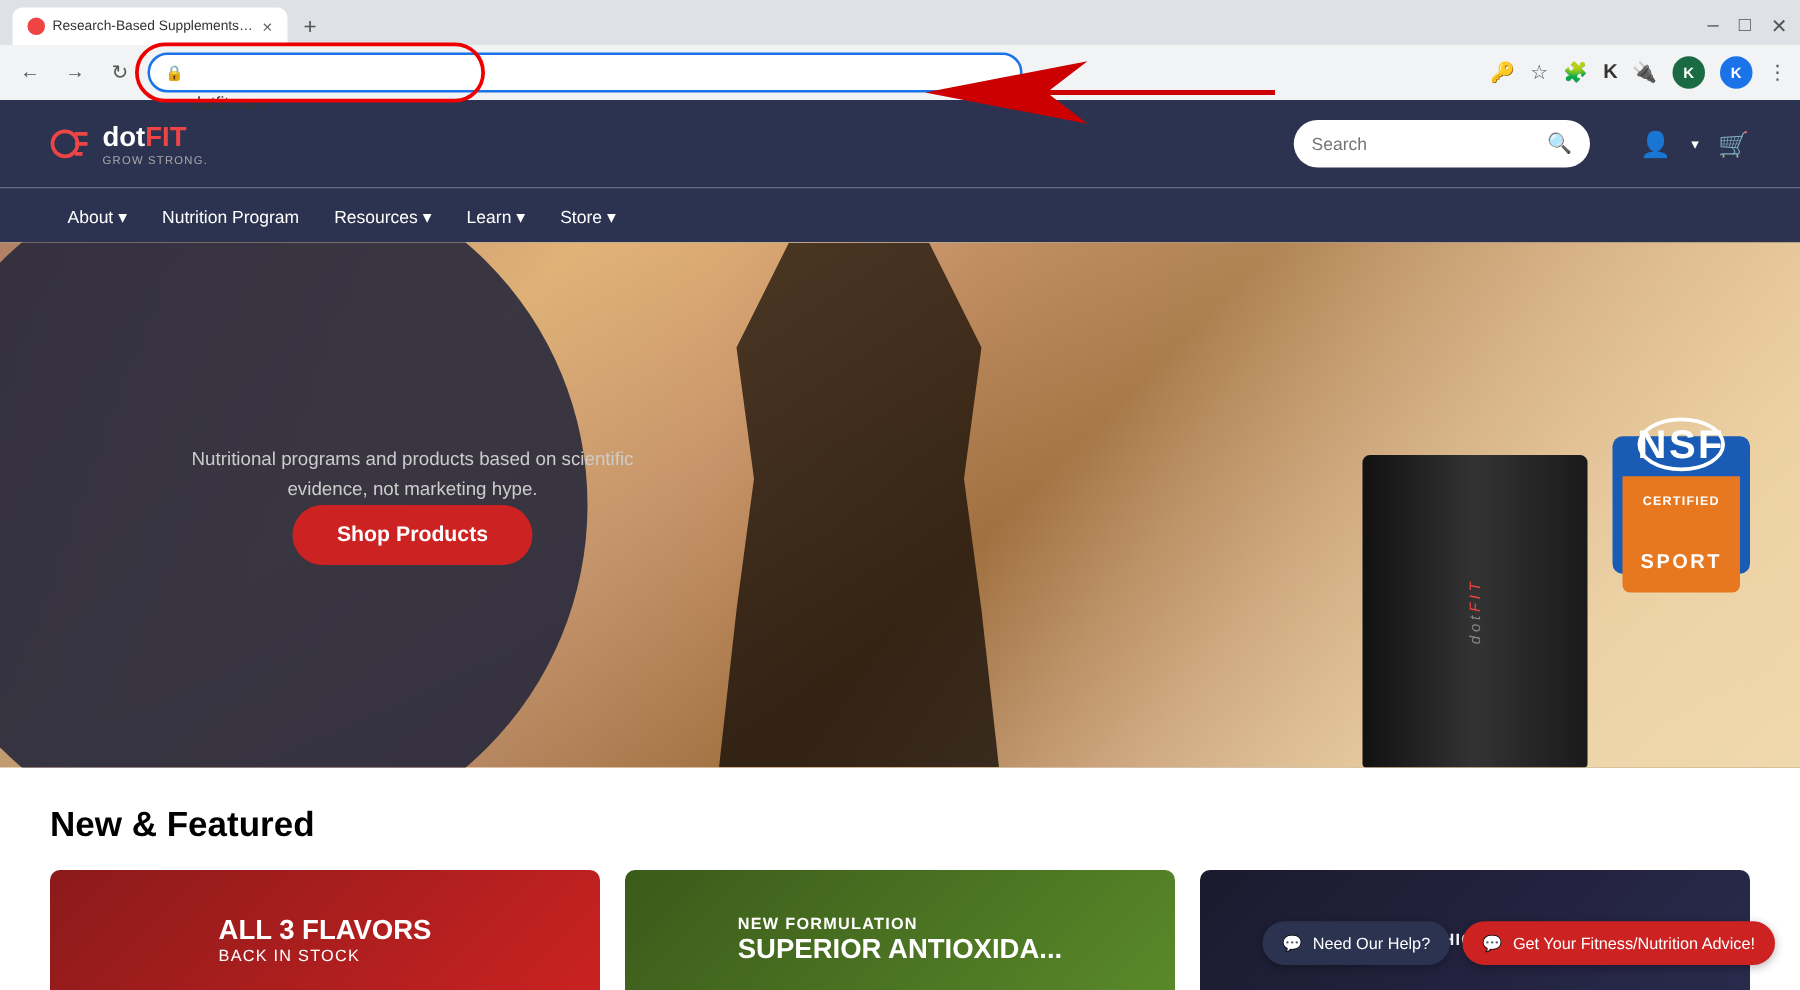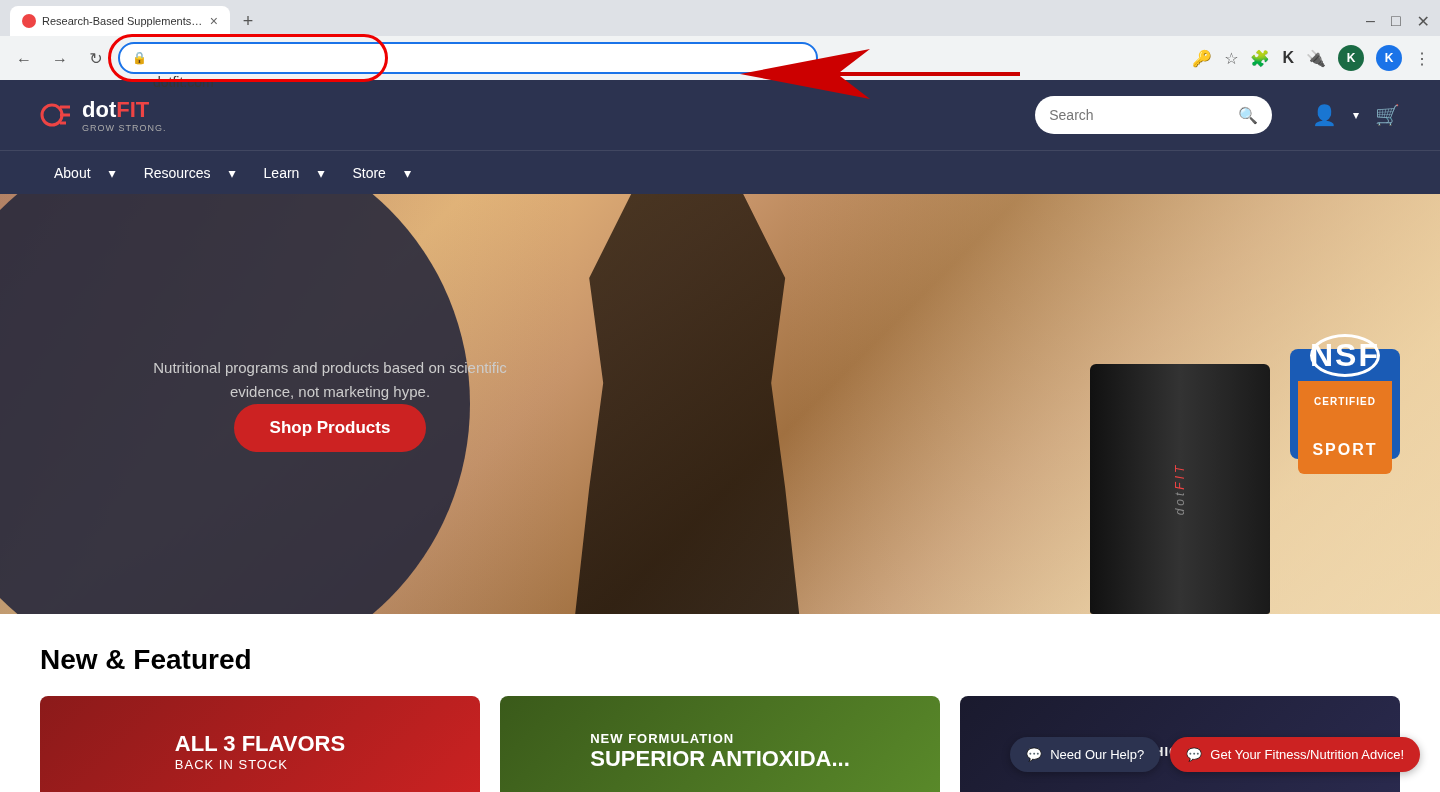--- a/index.html
+++ b/index.html
@@ -210,21 +210,21 @@
       height: 44px;
       border-top: 1px solid rgba(255,255,255,0.1);
     }
     .nav-item {
       color: #fff;
       font-size: 14px;
       padding: 0 14px;
       height: 44px;
       display: flex;
       align-items: center;
-      gap: 18px;
+      gap: 4px;
       cursor: pointer;
     }
 
     
     .hero {
       position: relative;
       width: 100%;
       height: 420px;
       background: linear-gradient(135deg, #c8a882 0%, #e8c99a 30%, #d4a870 50%, #b8956a 70%, #8b6914 100%);
       overflow: hidden;
@@ -489,20 +489,23 @@
       <span>🛒</span>
     </div>
   </header>
 
   <nav class="site-nav">
     <div class="nav-item">
       <span>About</span>
       <span>▾</span>
     </div>
     <div class="nav-item">
+      <span>Nutrition Program</span>
+    </div>
+    <div class="nav-item">
       <span>Resources</span>
       <span>▾</span>
     </div>
     <div class="nav-item">
       <span>Learn</span>
       <span>▾</span>
     </div>
     <div class="nav-item">
       <span>Store</span>
       <span>▾</span>

